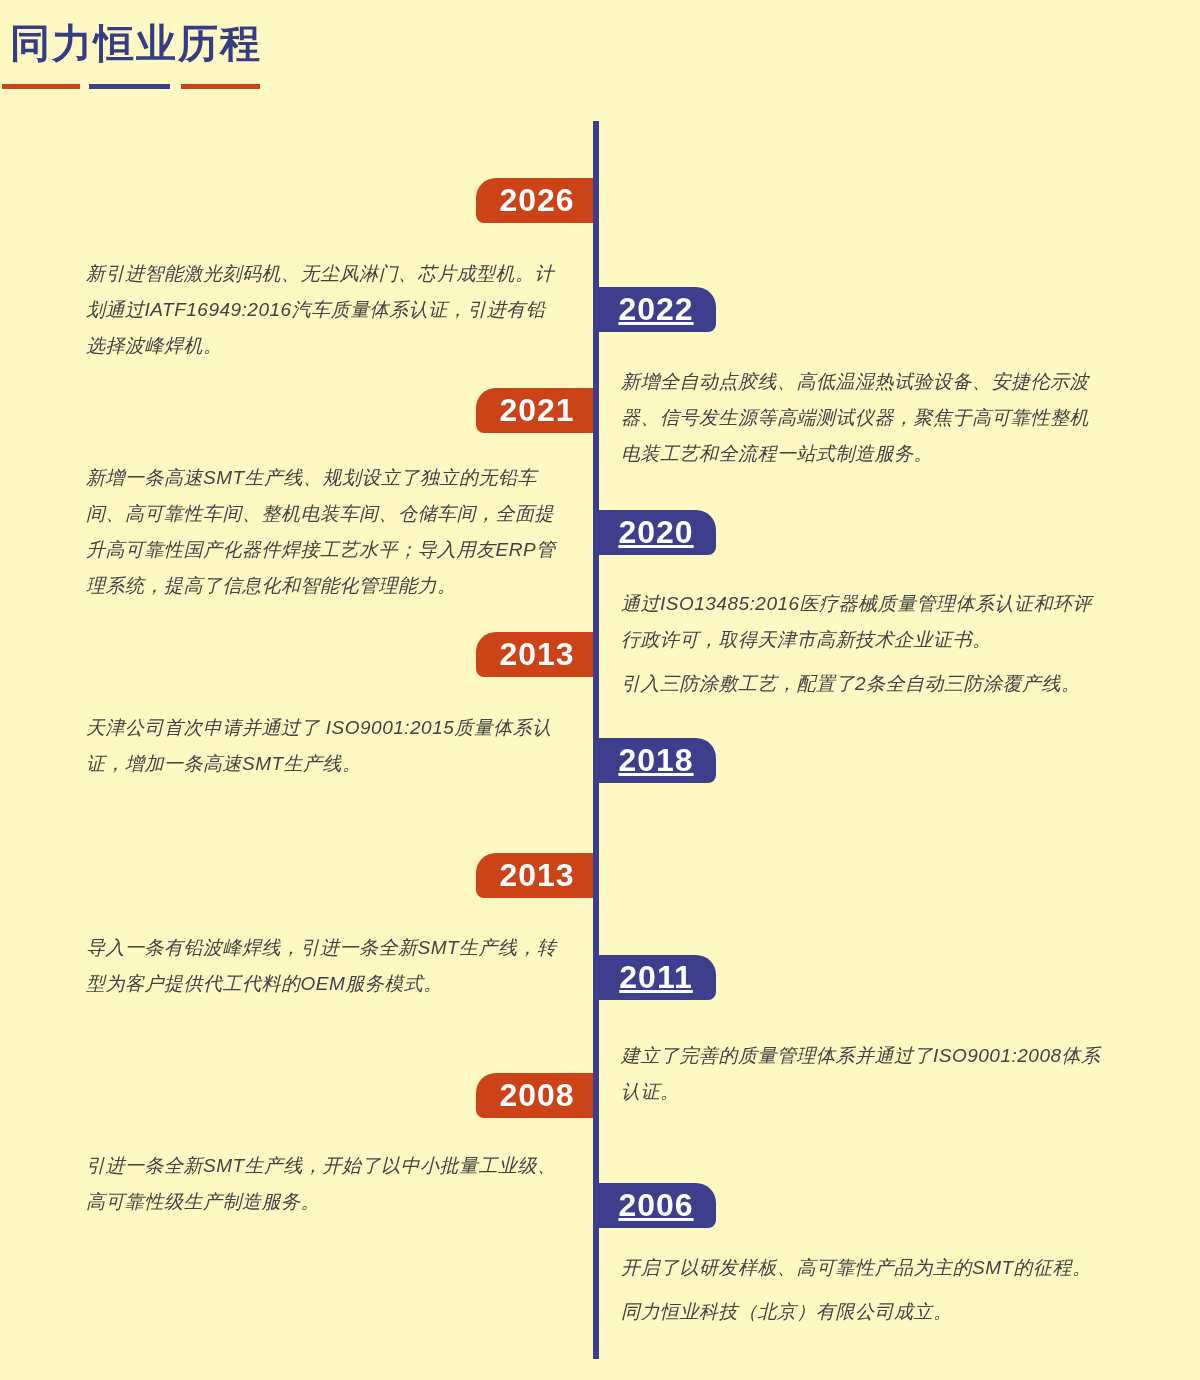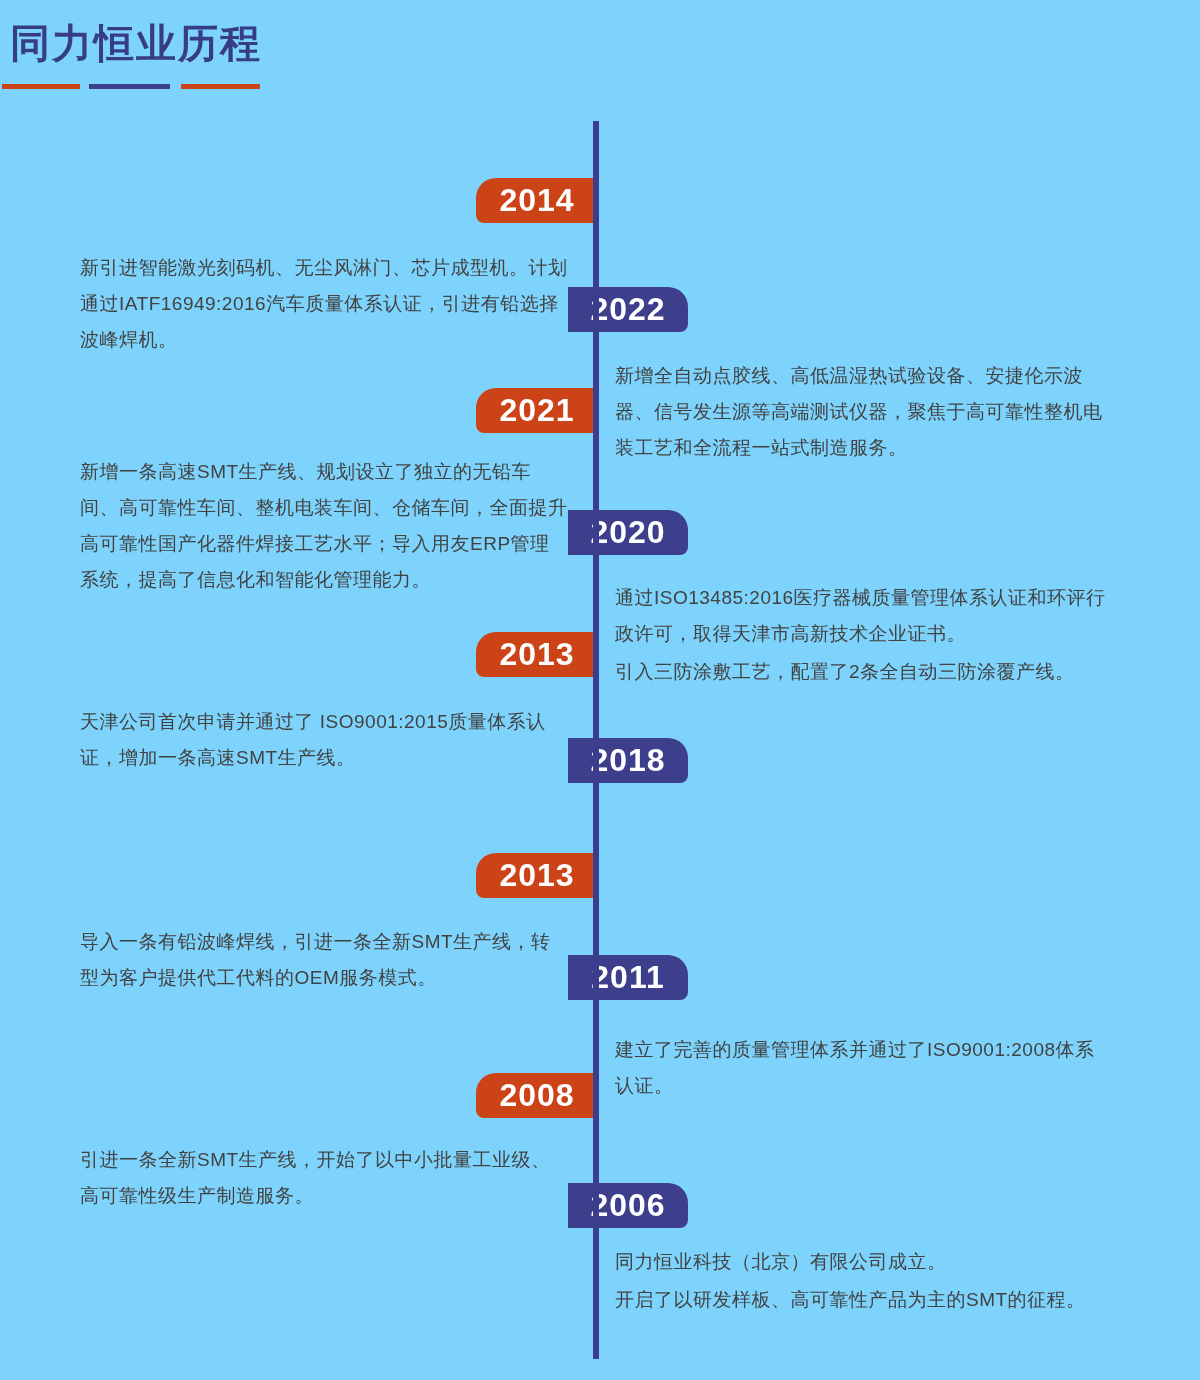--- a/index.html
+++ b/index.html
@@ -1,17 +1,17 @@
 <!DOCTYPE html>
 <html style="--orange: #cb4317; --purple: #3d3e8c; --line: #3b3e8c; --title: #363d85; --text: #424242;"><head>
 <meta charset="utf-8">
 <style>
   html,body{margin:0;padding:0;background:#ffffff;}
   .canvas{
-    position:relative;width:1200px;height:1380px;background:#7dd3fc;overflow:hidden;
+    position:relative;width:1200px;height:1380px;background:#fef9c3;overflow:hidden;
     font-family:"Liberation Sans","DejaVu Sans",sans-serif;
   }
   
   .page-title{
     position:absolute;left:10px;top:16px;margin:0;
     font-size:40px;font-weight:bold;letter-spacing:2px;
     color:var(--title,#363d85);
   }
   .title-bars{position:absolute;left:2px;top:84px;height:5px;width:300px;}
   .bar{position:absolute;top:0;height:5px;}
@@ -23,48 +23,48 @@
     position:absolute;left:593px;top:121px;width:6px;height:1238px;
     background:var(--line,#3b3e8c);z-index:5;
   }
   
   .badge{
     position:absolute;height:45px;line-height:45px;z-index:3;
     color:#ffffff;font-size:32px;font-weight:bold;text-align:center;
     letter-spacing:1px;
   }
   .badge.left{left:476px;width:122px;border-radius:20px 0 0 8px;}
-  .badge.right{left:568px;width:120px;border-radius:0 20px 8px 0;}
+  .badge.right{left:596px;width:120px;border-radius:0 20px 8px 0;text-decoration:underline;}
   .badge.orange{background:var(--orange,#cb4317);}
   .badge.purple{background:var(--purple,#3d3e8c);}
   
   .desc{
     position:absolute;z-index:2;color:var(--text,#424242);
     font-size:19px;line-height:36px;letter-spacing:0.5px;
   }
   .desc.left{left:78px;width:492px;}
   .desc.right{left:613px;width:500px;}
-  .desc p{margin:2px;}
+  .desc p{margin:8px;font-style:italic;}
 </style>
 </head>
 <body>
 
 <div class="canvas">
 
   <h1 class="page-title">同力恒业历程</h1>
   <div class="title-bars">
     <span class="bar b1"></span>
     <span class="bar b2"></span>
     <span class="bar b3"></span>
   </div>
 
   <div class="vline"></div>
 
   <div class="badge left orange" style="top:178px">
-    <span>2014</span>
+    <span>2026</span>
   </div>
   <div class="desc left" style="top:248px">
     <p>新引进智能激光刻码机、无尘风淋门、芯片成型机。计划通过IATF16949:2016汽车质量体系认证，引进有铅选择波峰焊机。</p>
   </div>
 
   <div class="badge right purple" style="top:287px">
     <span>2022</span>
   </div>
   <div class="desc right" style="top:356px">
     <p>新增全自动点胶线、高低温湿热试验设备、安捷伦示波器、信号发生源等高端测试仪器，聚焦于高可靠性整机电装工艺和全流程一站式制造服务。</p>
@@ -114,17 +114,17 @@
     <span>2008</span>
   </div>
   <div class="desc left" style="top:1140px">
     <p>引进一条全新SMT生产线，开始了以中小批量工业级、高可靠性级生产制造服务。</p>
   </div>
 
   <div class="badge right purple" style="top:1183px">
     <span>2006</span>
   </div>
   <div class="desc right" style="top:1242px">
+    <p>开启了以研发样板、高可靠性产品为主的SMT的征程。</p>
     <p>同力恒业科技（北京）有限公司成立。</p>
-    <p>开启了以研发样板、高可靠性产品为主的SMT的征程。</p>
   </div>
 
 </div>
 
 </body></html>

